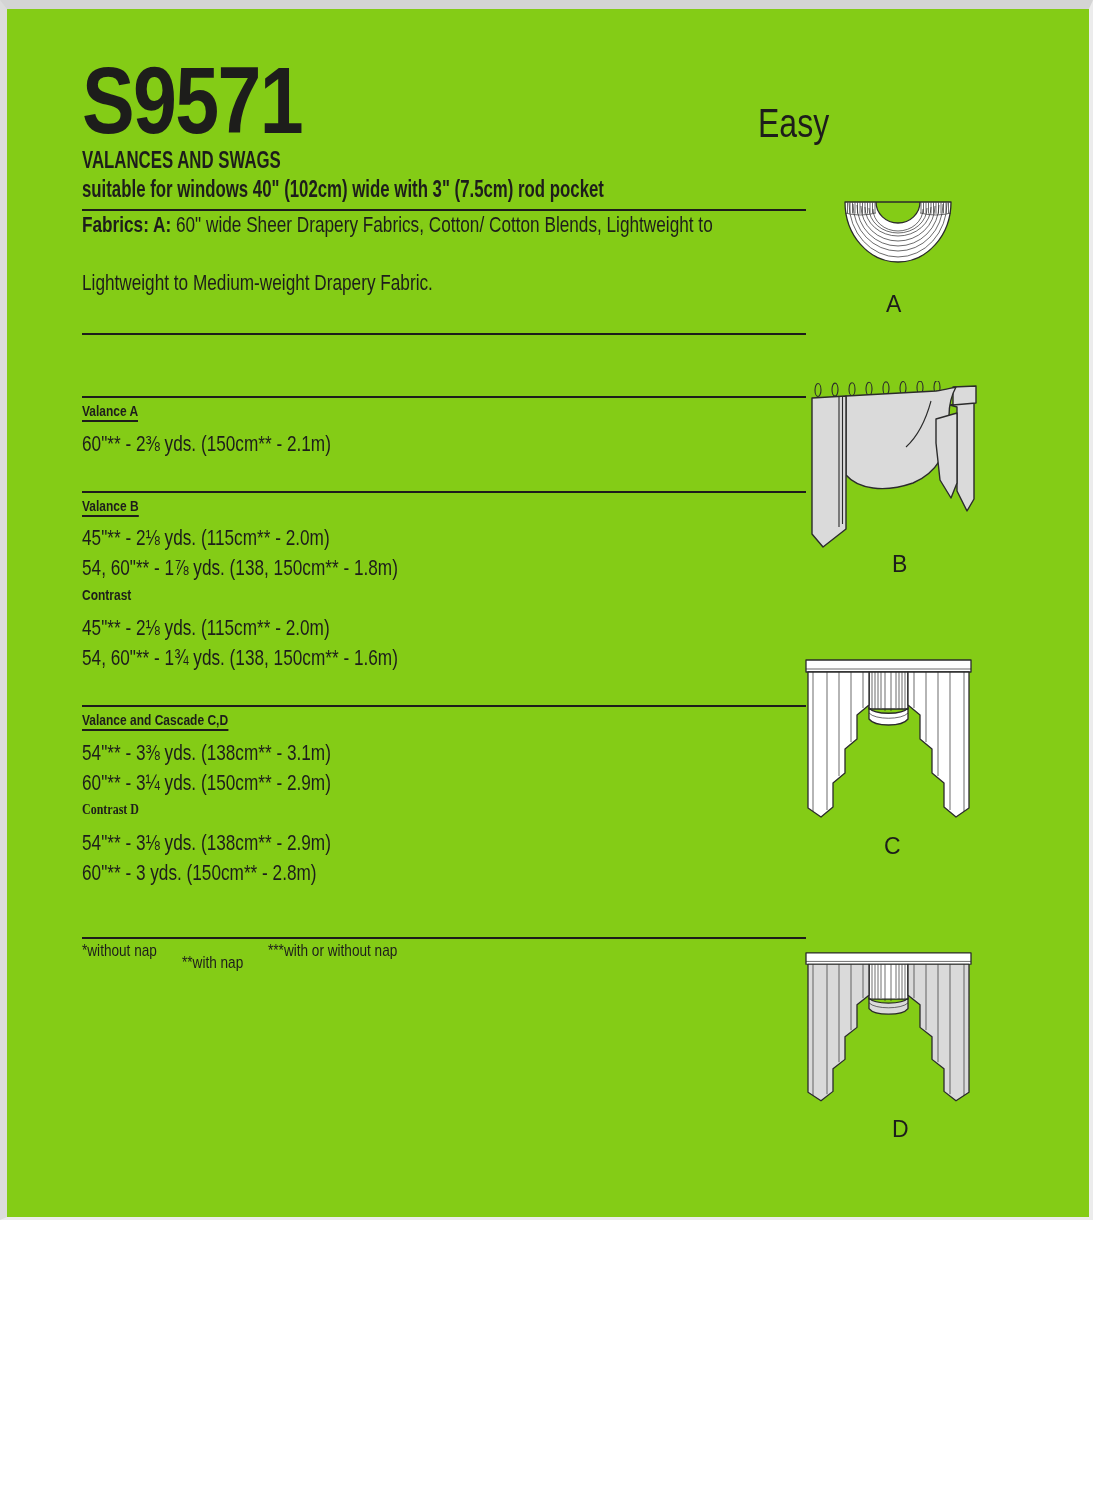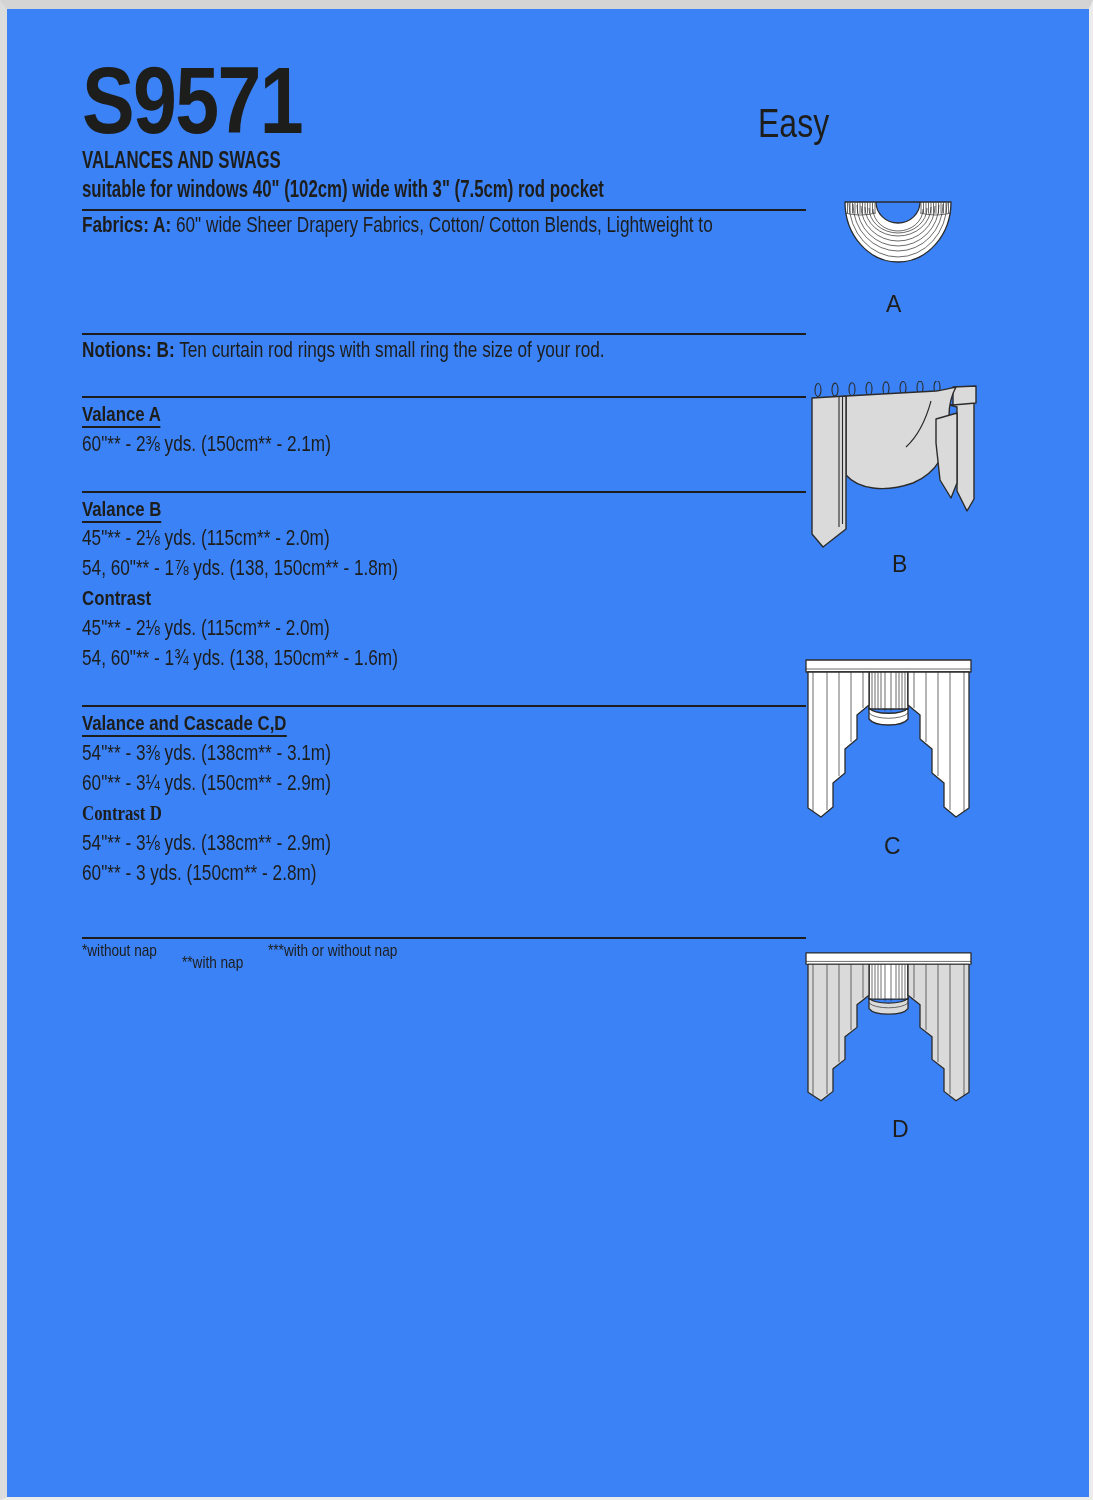--- a/index.html
+++ b/index.html
@@ -1,28 +1,28 @@
 <!DOCTYPE html>
 <html><head>
 <meta charset="utf-8">
 <style>
   html,body{margin:0;padding:0;background:#fff;}
-  .page{position:relative;width:1093px;height:1500px;background:#3b82f6;overflow:hidden;
+  .page{position:relative;width:1093px;height:1220px;background:#84cc16;overflow:hidden;
         font-family:"Liberation Sans","DejaVu Sans",sans-serif;color:#1d1d1b;}
   .frame{position:absolute;inset:0;border-top:9px solid #d4d4d4;border-left:7px solid #dcdcdc;
          border-right:4px solid #ececec;border-bottom:3px solid #ececec;pointer-events:none;z-index:5;}
   .t{position:absolute;left:82px;white-space:nowrap;line-height:1.05;}
   .sq{display:inline-block;transform:scaleX(0.8);transform-origin:0 0;white-space:nowrap;}
   .sqh{display:inline-block;transform:scaleX(0.7);transform-origin:0 0;white-space:nowrap;}
   .sqt{display:inline-block;transform:scaleX(0.84);transform-origin:0 0;white-space:nowrap;letter-spacing:-2px;}
   .num{font-size:94px;font-weight:bold;}
   .easy{font-size:40px;}
   .hb{font-size:24px;font-weight:bold;}
   .body{font-size:21.5px;}
-  .yhead{font-size:21px;font-weight:bold;}
+  .yhead{font-size:15px;font-weight:bold;}
   .yhead .ul{border-bottom:2px solid #1d1d1b;padding-bottom:1px;}
   .fn{font-size:17px;text-align:right;}
   .rule{position:absolute;left:82px;width:724px;height:2px;background:#1d1d1b;}
   .art{position:absolute;}
   .lbl{position:absolute;font-size:23px;color:#1d1d1b;}
   svg .ln{fill:none;stroke:#2b2b2b;stroke-width:1.1;}
   svg .thin{fill:none;stroke:#2b2b2b;stroke-width:0.7;}
   svg .wsh{fill:#ffffff;stroke:#2b2b2b;stroke-width:1.3;stroke-linejoin:round;}
   svg .g{fill:#dadada;stroke:#2b2b2b;stroke-width:1.4;stroke-linejoin:round;}
   .art-c .p{fill:#ffffff;stroke:#2b2b2b;stroke-width:1.3;stroke-linejoin:round;}
@@ -38,26 +38,26 @@
   <div class="t num" style="top:52px;"><span class="sqt">S9571</span></div>
   <div class="t easy" style="left:758px;top:102px;"><span class="sq">Easy</span></div>
   <div class="t hb" style="top:147px;"><span class="sqh">VALANCES AND SWAGS</span></div>
   <div class="t hb" style="top:176px;"><span class="sqh">suitable for windows 40" (102cm) wide with 3" (7.5cm) rod pocket</span></div>
 
   <div class="rule" style="top:209px;"></div>
 
   <div class="t body" style="top:214px;">
     <span class="sq"><b>Fabrics: A:</b><span> 60" wide Sheer Drapery Fabrics, Cotton/ Cotton Blends, Lightweight to</span></span>
   </div>
+  <div class="t body" style="top:272px;">
+    <span class="sq">Lightweight to Medium-weight Drapery Fabric.</span>
+  </div>
 
   <div class="rule" style="top:333px;"></div>
 
-  <div class="t body" style="top:339px;">
-    <span class="sq"><b>Notions: B:</b><span> Ten curtain rod rings with small ring the size of your rod.</span></span>
-  </div>
 
   <div class="rule" style="top:396px;"></div>
 
   <div class="t yhead" style="top:403px;"><span class="sq"><span class="ul">Valance A</span></span></div>
   <div class="t body" style="top:433px;"><span class="sq">60"** - 2⅜ yds. (150cm** - 2.1m)</span></div>
 
   <div class="rule" style="top:491px;"></div>
 
   <div class="t yhead" style="top:498px;"><span class="sq"><span class="ul">Valance B</span></span></div>
   <div class="t body" style="top:527px;"><span class="sq">45"** - 2⅛ yds. (115cm** - 2.0m)</span></div>

